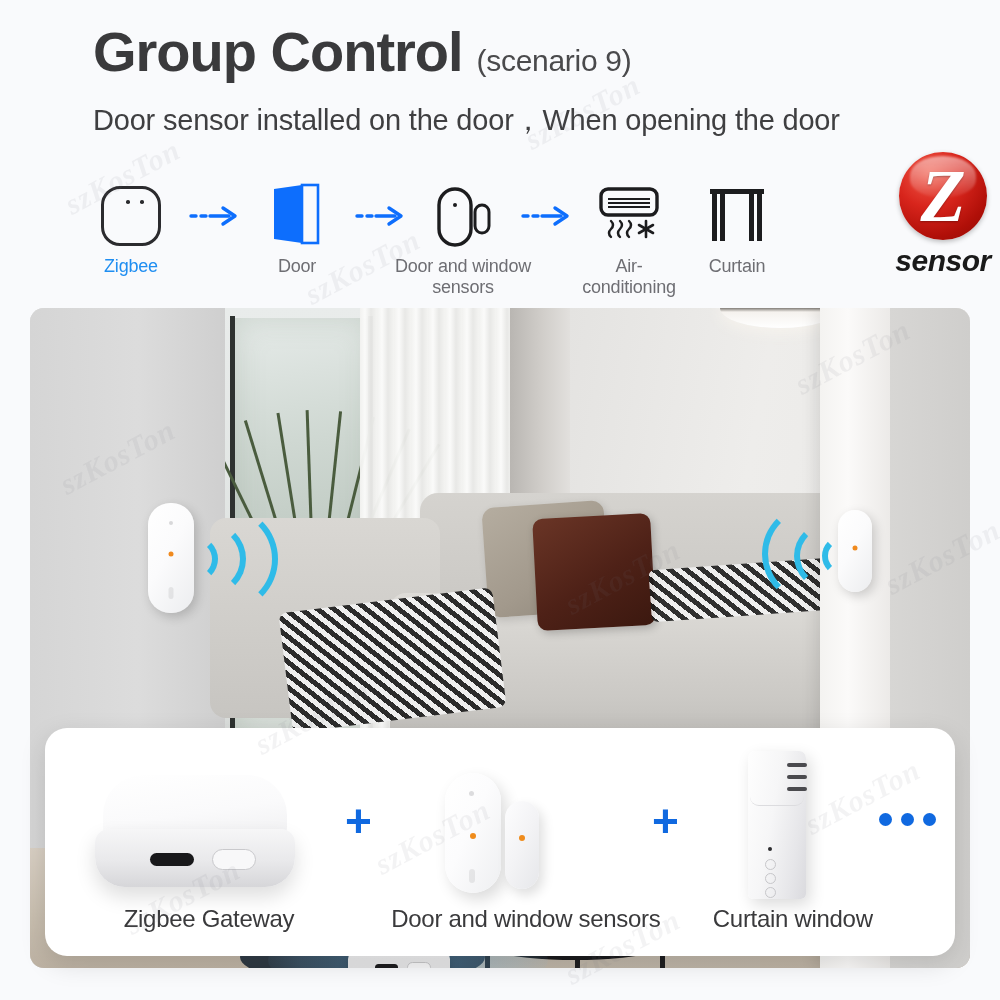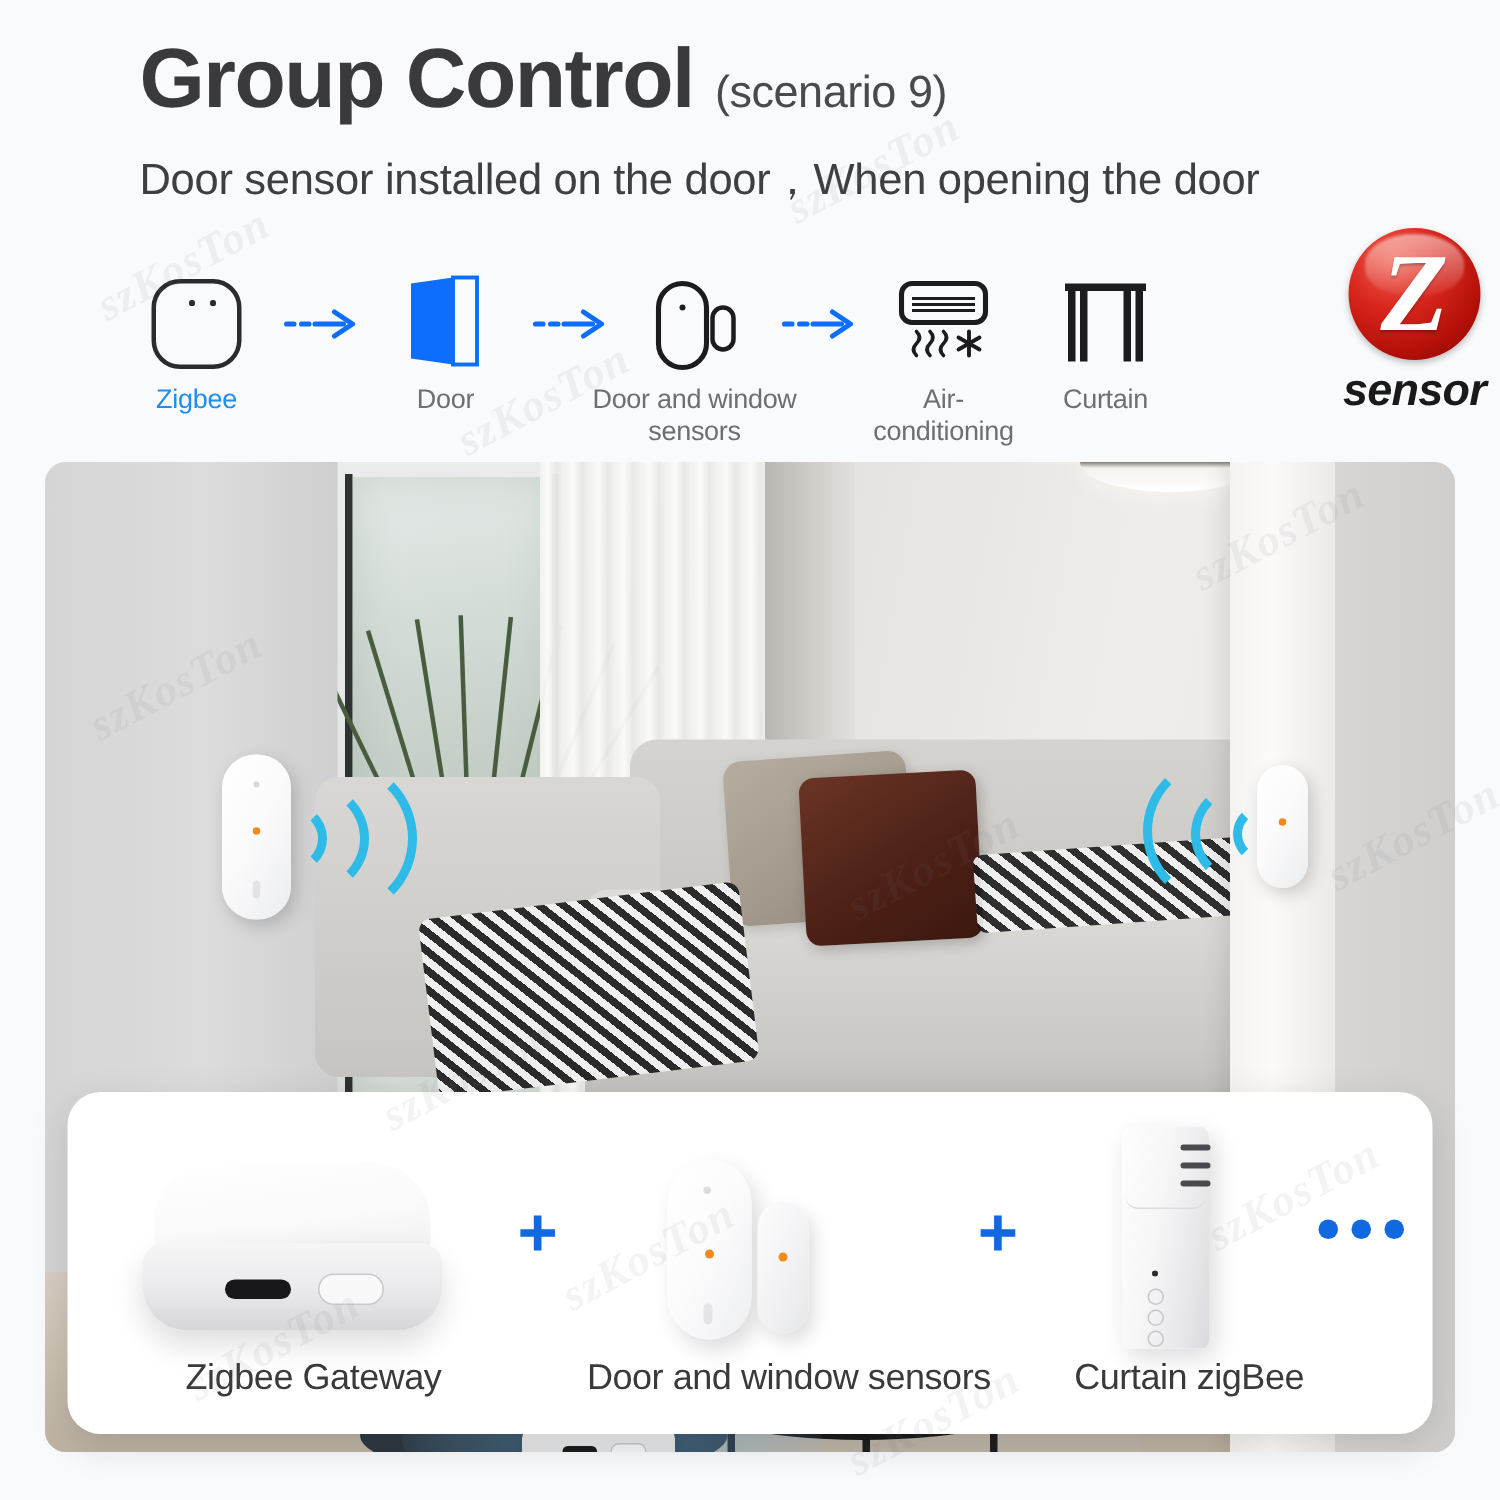--- a/index.html
+++ b/index.html
@@ -837,21 +837,21 @@
         <div class="prc-vent" style="top:12px;"></div>
         <div class="prc-vent" style="top:24px;"></div>
         <div class="prc-vent" style="top:36px;"></div>
         <div class="prc-seam"></div>
         <div class="prc-pin"></div>
         <div class="prc-btn" style="top:108px;"></div>
         <div class="prc-btn" style="top:122px;"></div>
         <div class="prc-btn" style="top:136px;"></div>
       </div>
     </div>
-    <div class="card-label">Curtain zigBee</div>
+    <div class="card-label">Curtain window</div>
   </div>
 
   <div class="dots">
     <i></i>
       <i></i>
       <i></i>
   </div>
 
 </div>
 

